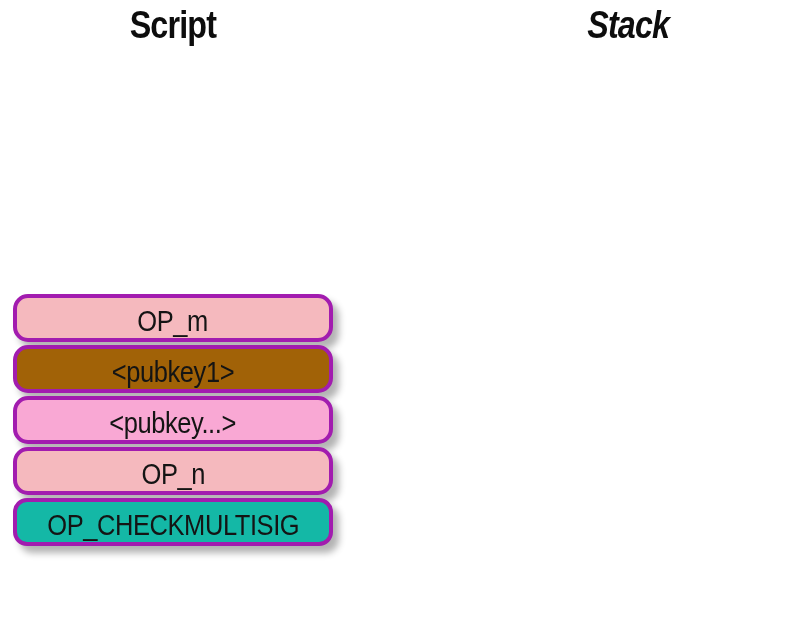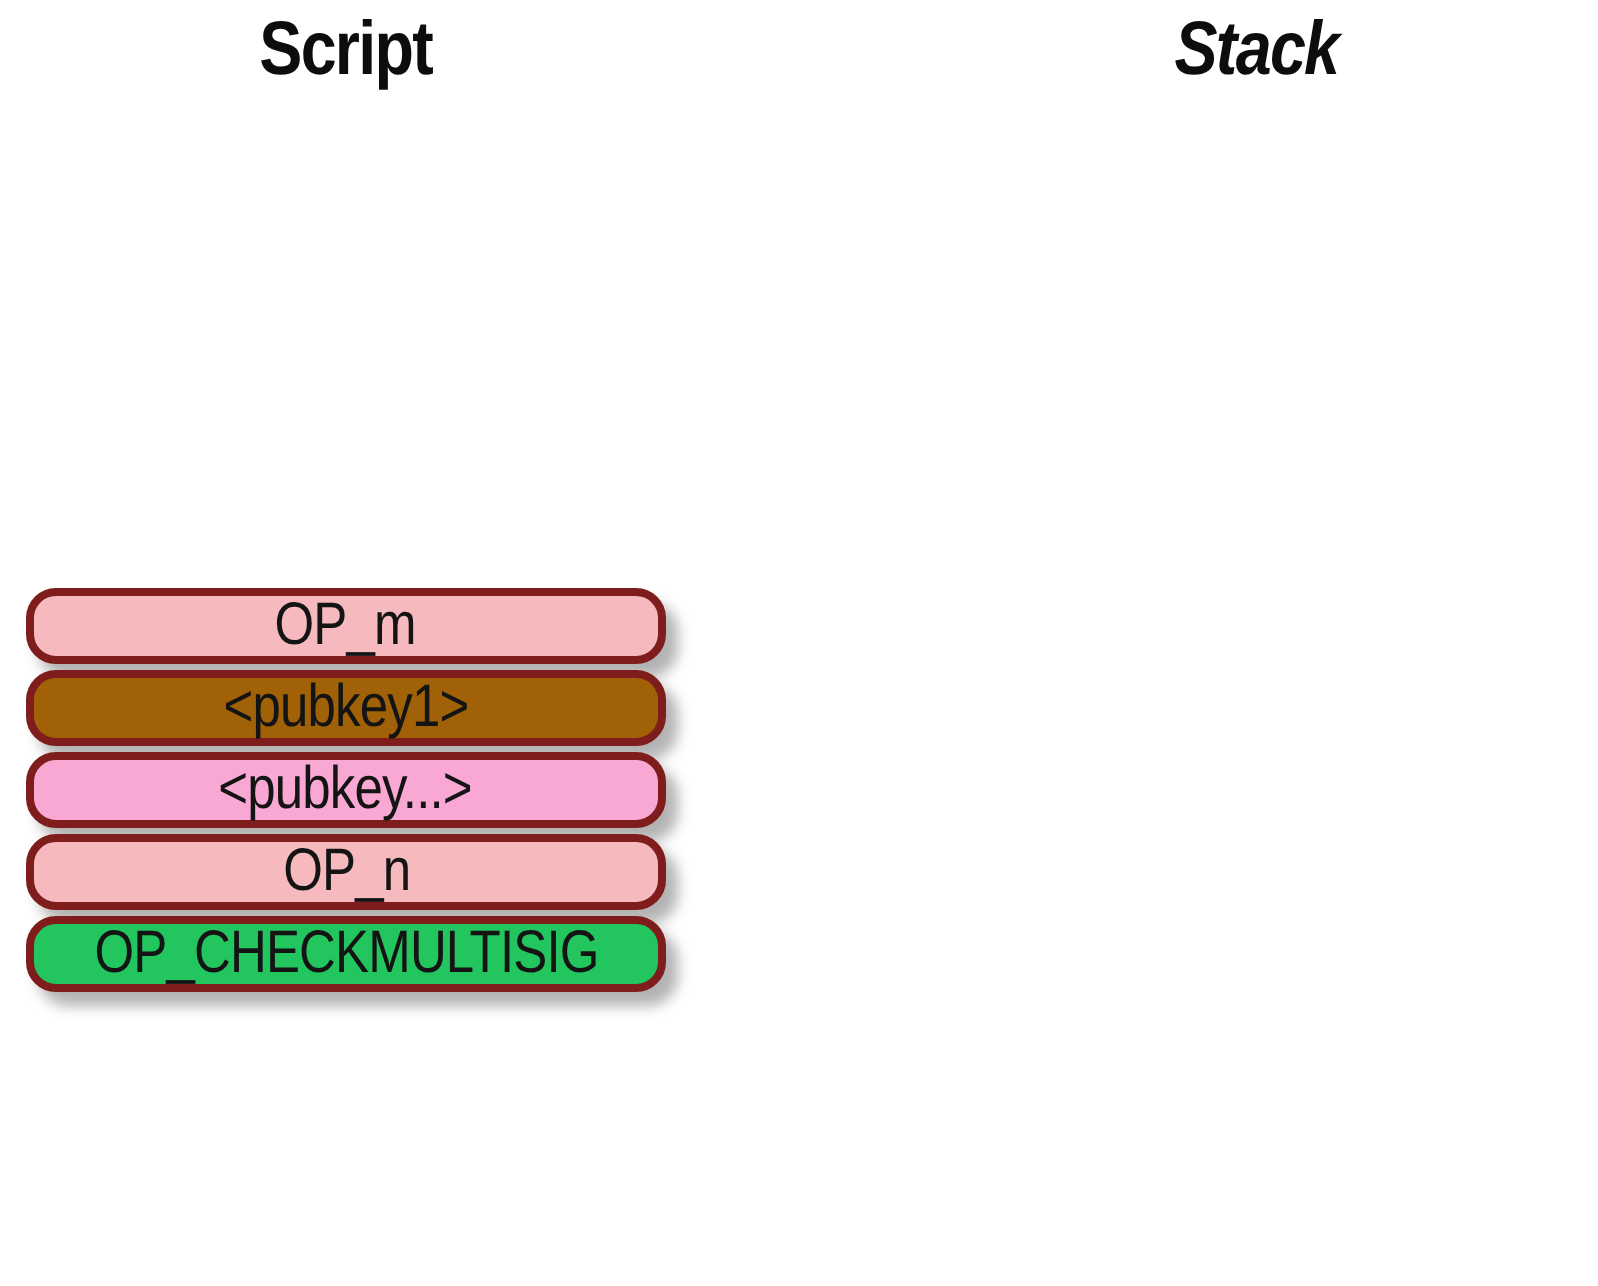--- a/index.html
+++ b/index.html
@@ -36,27 +36,27 @@
   .stack-title  { left: 468px; width: 321px; font-style: italic; }
   .column {
     position: absolute;
     display: flex;
     flex-direction: column;
   }
   .script-col { left: 13px;  top: 294px; width: 320px; }
   .stack-col  { left: 454px; top: 402px; width: 321px; }
   .box {
     box-sizing: border-box;
-    height: 38px;
+    height: 48px;
     margin-bottom: 3px;
-    border: 4px solid #7f1d1d;
+    border: 4px solid #a21caf;
     border-radius: 15px;
     box-shadow: 6px 7px 7px rgba(0, 0, 0, 0.30);
     display: flex;
-    align-items: center;
+    align-items: flex-end;
     justify-content: center;
     font-size: 30px;
     font-weight: 400;
     color: #141414;
   }
   .box:last-child { margin-bottom: 0; }
   .box-label {
     display: inline-block;
     transform: scaleX(0.85);
     transform-origin: center center;
@@ -80,17 +80,17 @@
       </div>
       <div class="box" style="background: #a16207;">
         <span class="box-label">&lt;pubkey1&gt;</span>
       </div>
       <div class="box" style="background: #f9a8d4;">
         <span class="box-label">&lt;pubkey...&gt;</span>
       </div>
       <div class="box" style="background: rgb(245, 185, 190);">
         <span class="box-label">OP_n</span>
       </div>
-      <div class="box" style="background: #22c55e;">
+      <div class="box" style="background: #14b8a6; border-radius: 14px;">
         <span class="box-label">OP_CHECKMULTISIG</span>
       </div>
     </div>
 </div>
 
 </body></html>

